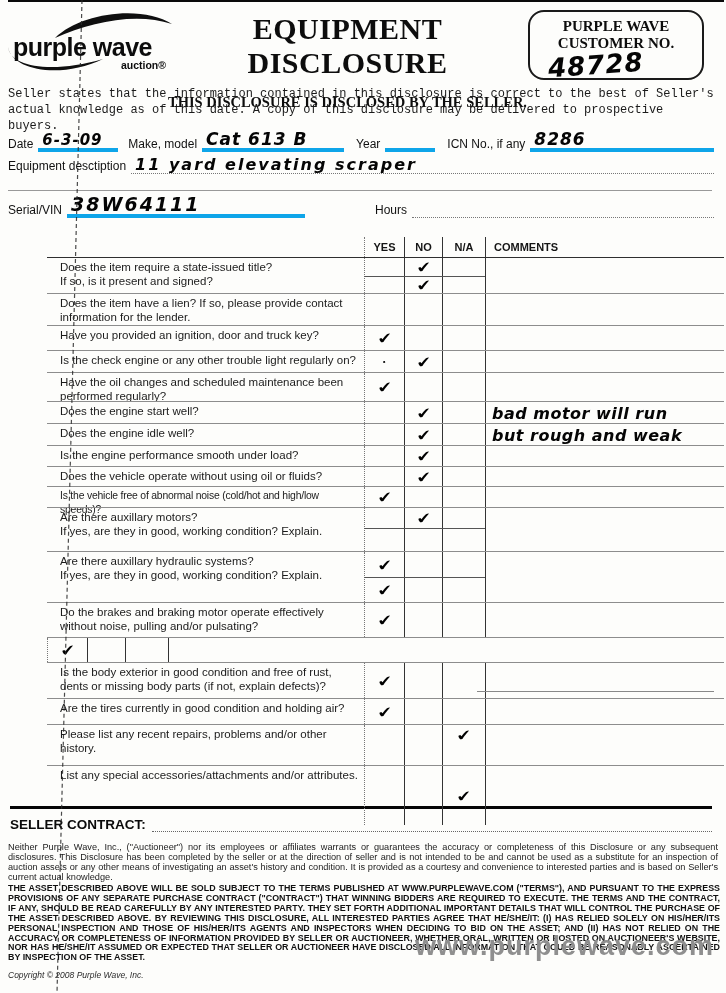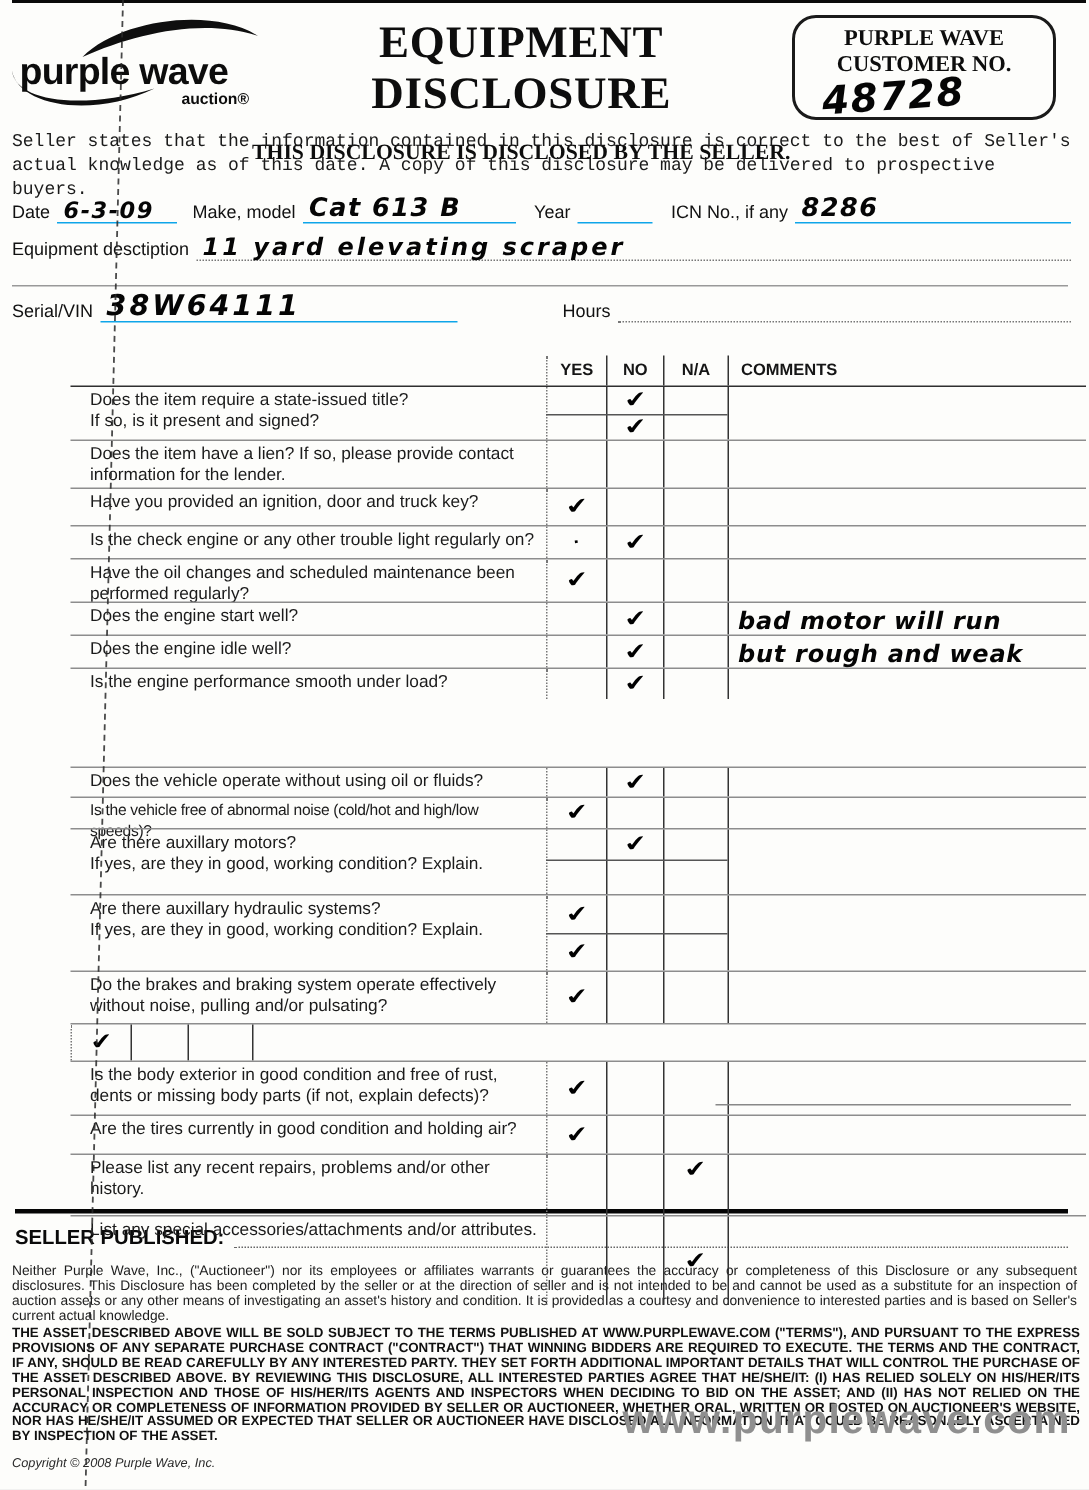--- a/index.html
+++ b/index.html
@@ -38,21 +38,21 @@
   .hw-desc{font-size:16px;letter-spacing:2px;}
   .hw-serial{font-size:19px;letter-spacing:2px;}
   .cmt{font-size:16px;letter-spacing:0.5px;}
 
   
   .statement{left:8px;top:86px;width:708px;font-size:12px;line-height:16px;color:#1a1a1a;font-family:Liberation Mono, monospace;}
 
   
   .frow{display:flex;align-items:flex-end;}
   .flabel{font-size:12px;color:#111;padding:0 5px 1px 0;white-space:nowrap;}
-  .fline{display:inline-block;border-bottom:1px solid #0ea5e9;height:18px;position:relative;}
+  .fline{display:inline-block;border-bottom:4px solid #0ea5e9;height:18px;position:relative;}
   .fline.dot{border-bottom:1px dotted #777;}
   .fline .hand{position:absolute;left:4px;bottom:-1px;}
   .grow1{flex:1;}
   .hline{border-top:1px solid #999;height:0;}
 
   
   .tbl{left:47px;top:237px;width:677px;z-index:2;}
   .thead{display:flex;height:20px;border-bottom:1px solid #2f2f2f;font-weight:bold;font-size:11px;}
   .thead .hc{display:flex;align-items:center;justify-content:center;box-sizing:border-box;}
   .thead .hcc{justify-content:flex-start;padding-left:8px;}
@@ -254,21 +254,21 @@
           <div class="cell q">
             <div class="ql">Is the engine performance smooth under load?</div>
           </div>
           <div class="cell ck wy"></div>
           <div class="cell ck wn">
             <span class="check">✔</span>
           </div>
           <div class="cell ck wa"></div>
           <div class="cell cc"></div>
         </div>
-        <div class="trow" style="height: 19px; margin-top: 45px;">
+        <div class="trow" style="height: 19px;">
           <div class="cell q">
             <div class="ql">Does the vehicle operate without using oil or fluids?</div>
           </div>
           <div class="cell ck wy"></div>
           <div class="cell ck wn">
             <span class="check">✔</span>
           </div>
           <div class="cell ck wa"></div>
           <div class="cell cc"></div>
         </div>
@@ -324,21 +324,21 @@
           </div>
           <div class="cell ck wa">
             <div class="slot" style="height: 25px;"></div>
             <div class="slot grow"></div>
           </div>
           <div class="cell cc"></div>
           <div class="subdiv" style="top: 25px;"></div>
         </div>
         <div class="trow" style="height: 34px;">
           <div class="cell q">
-            <div class="ql">Do the brakes and braking system operate effectively</div>
+            <div class="ql">Do the brakes and braking motor operate effectively</div>
             <div class="ql">without noise, pulling and/or pulsating?</div>
           </div>
           <div class="cell ck wy">
             <span class="check">✔</span>
           </div>
           <div class="cell ck wn"></div>
           <div class="cell ck wa"></div>
           <div class="cell cc"></div>
         </div>
         <div class="trow" style="height: 24px;">
@@ -394,21 +394,21 @@
           <div class="cell ck wa">
             <span class="check">✔</span>
           </div>
           <div class="cell cc"></div>
         </div>
       </div>
   </div>
 
   <div class="abs heavy"></div>
   <div class="abs sigrow">
-    <span class="siglabel">SELLER PUBLISHED:</span>
+    <span class="siglabel">SELLER CONTRACT:</span>
     <span class="sigline"></span>
   </div>
   <div class="abs para1">Neither Purple Wave, Inc., ("Auctioneer") nor its employees or affiliates warrants or guarantees the accuracy or completeness of this Disclosure or any subsequent disclosures.  This Disclosure has been completed by the seller or at the direction of seller and is not intended to be and cannot be used as a substitute for an inspection of auction assets or any other means of investigating an asset's history and condition.  It is provided as a courtesy and convenience to interested parties and is based on Seller's current actual knowledge.</div>
   <div class="abs para2">THE ASSET DESCRIBED ABOVE WILL BE SOLD SUBJECT TO THE TERMS  PUBLISHED AT WWW.PURPLEWAVE.COM ("TERMS"), AND PURSUANT TO THE EXPRESS PROVISIONS OF ANY SEPARATE PURCHASE CONTRACT ("CONTRACT") THAT WINNING BIDDERS ARE REQUIRED TO EXECUTE.  THE TERMS AND THE CONTRACT, IF ANY, SHOULD BE READ CAREFULLY BY ANY INTERESTED PARTY.  THEY SET FORTH ADDITIONAL IMPORTANT DETAILS THAT WILL CONTROL THE PURCHASE OF THE ASSET DESCRIBED ABOVE.  BY REVIEWING THIS DISCLOSURE,  ALL INTERESTED PARTIES AGREE THAT HE/SHE/IT:  (I) HAS RELIED SOLELY ON HIS/HER/ITS PERSONAL INSPECTION AND THOSE OF HIS/HER/ITS AGENTS AND INSPECTORS WHEN DECIDING TO BID ON THE ASSET; AND (II) HAS NOT RELIED ON THE ACCURACY OR COMPLETENESS OF INFORMATION PROVIDED BY SELLER OR AUCTIONEER, WHETHER ORAL, WRITTEN OR POSTED ON AUCTIONEER'S WEBSITE, NOR HAS HE/SHE/IT ASSUMED OR EXPECTED THAT SELLER OR AUCTIONEER HAVE DISCLOSED ALL INFORMATION THAT COULD BE REASONABLY ASCERTAINED BY INSPECTION OF THE ASSET.</div>
   <div class="abs copyright">Copyright © 2008 Purple Wave, Inc.</div>
   <div class="abs watermark">www.purplewave.com</div>
 
   <svg class="abs fold">
     <line x1="82" y1="0" x2="57" y2="993" stroke="#2a2a2a" stroke-width="1.2" stroke-dasharray="4 3" opacity="0.85"></line>
   </svg>

